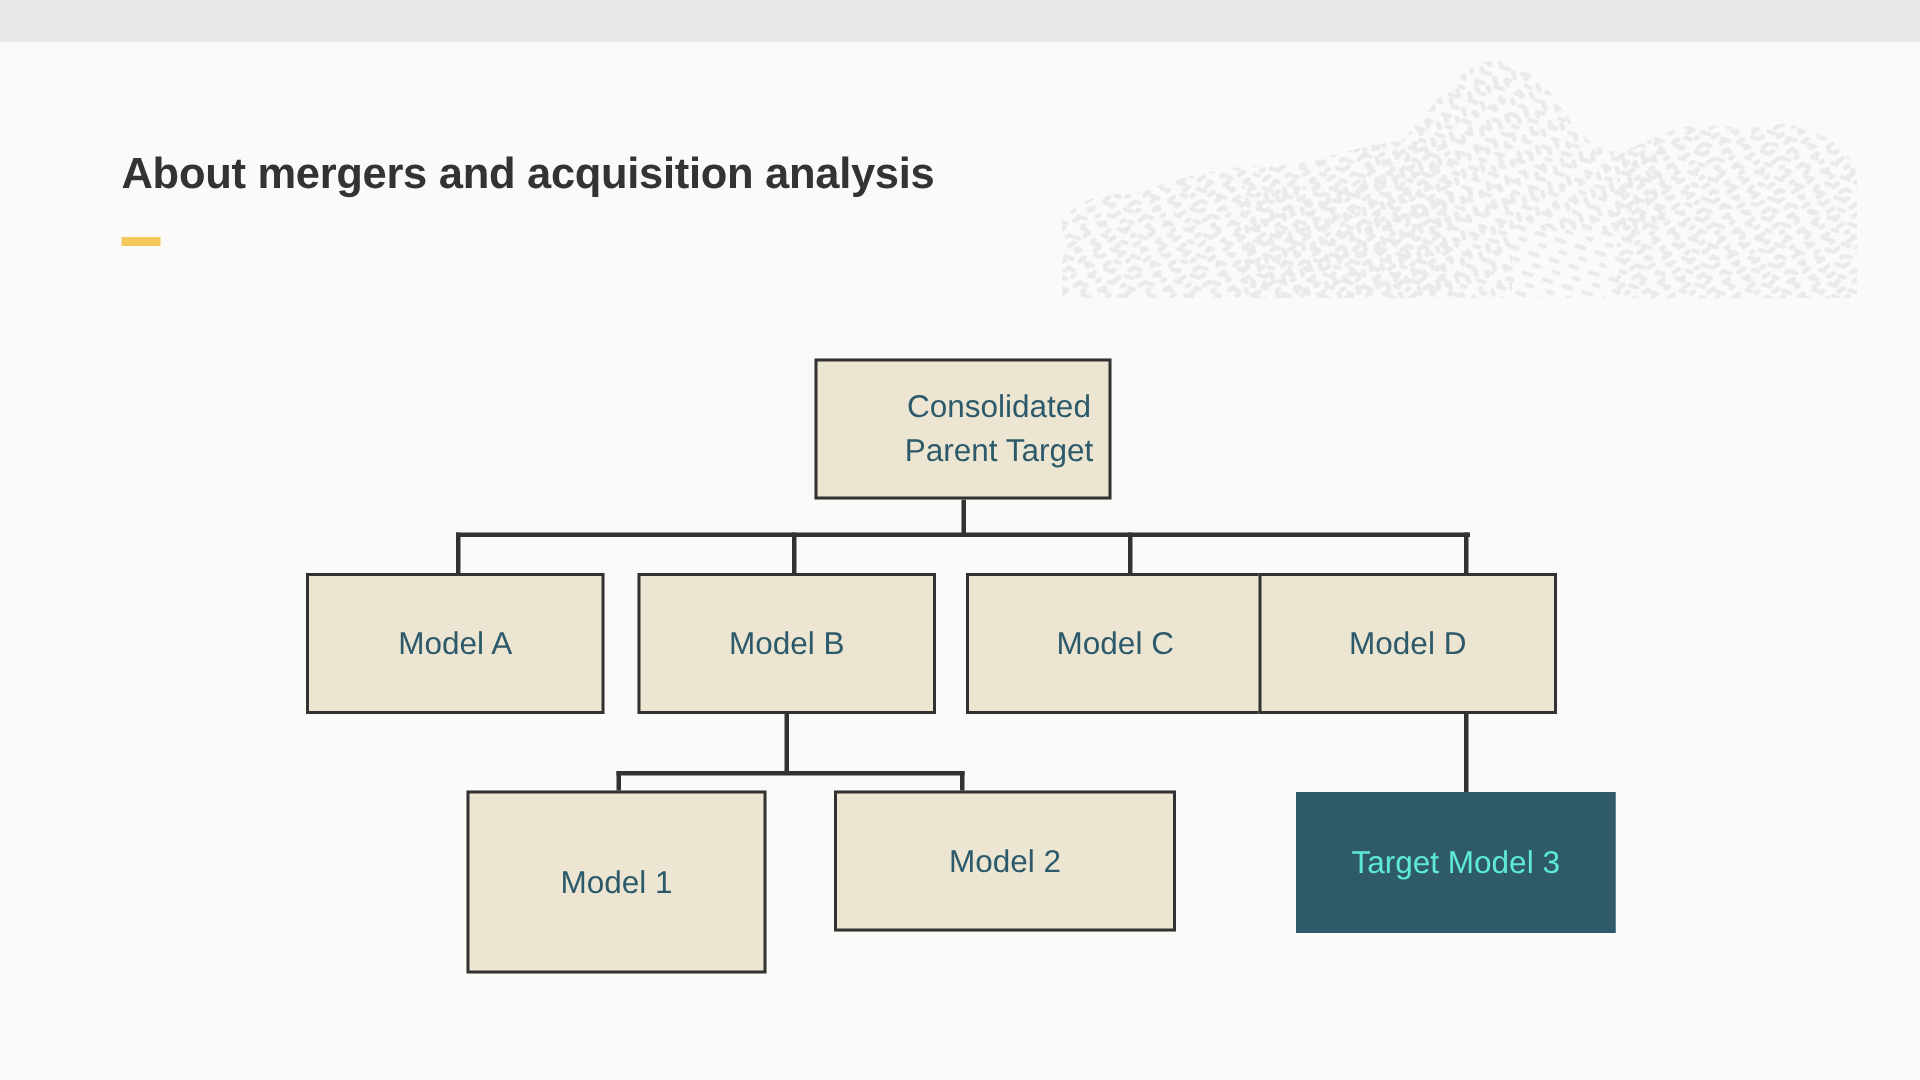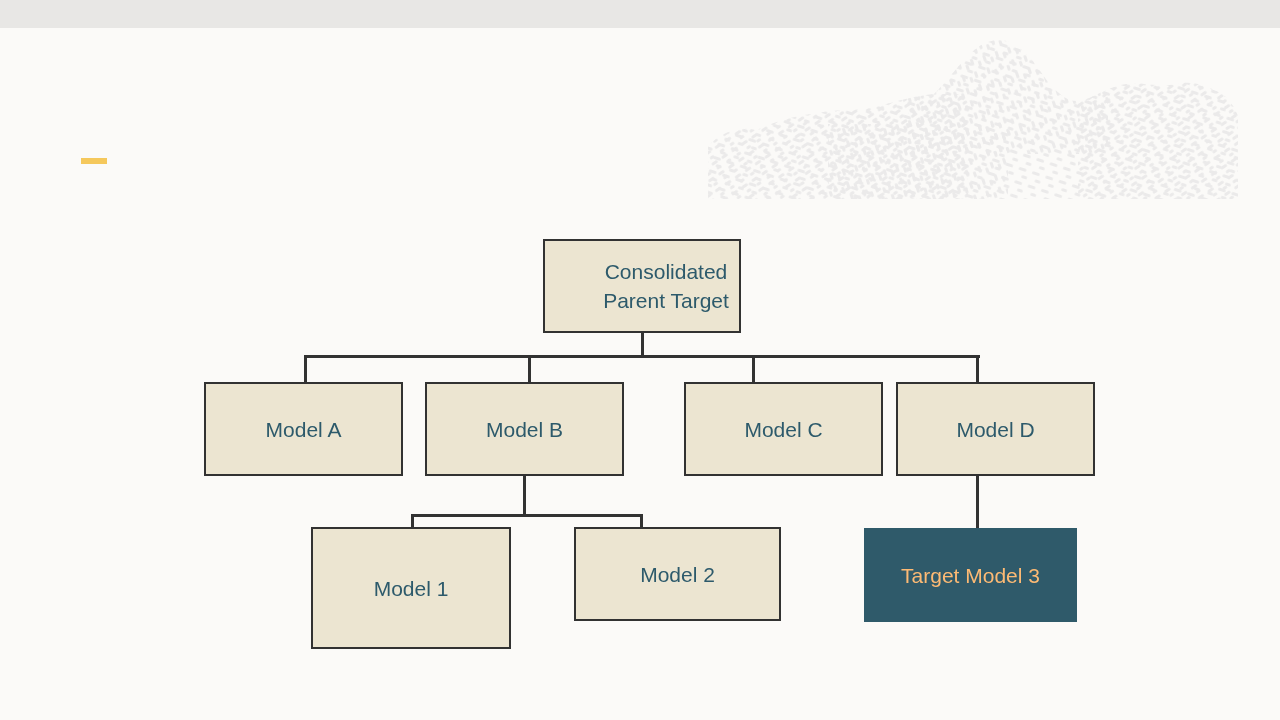--- a/index.html
+++ b/index.html
@@ -77,21 +77,21 @@
     justify-content: center;
     text-align: center;
     font-size: 21px;
     line-height: 29px;
     font-weight: normal;
     z-index: 2;
   }
   .node.highlight {
     background: #2f5a6a;
     border-color: #2f5a6a;
-    color: #fdba74;
+    color: #5eead4;
   }
   .node .label {
     display: block;
     padding: 0 8px;
   }
   
   .conn {
     position: absolute;
     background: #323232;
     z-index: 1;
@@ -132,20 +132,21 @@
       <g clip-path="url(#hillClip)">
         <rect x="0" y="0" width="530" height="165" fill="url(#dashes)"></rect>
         <rect x="0" y="60" width="260" height="105" fill="url(#dashes2)"></rect>
         <rect x="200" y="0" width="200" height="120" fill="url(#dashes3)"></rect>
         <rect x="370" y="40" width="160" height="125" fill="url(#dashes2)"></rect>
         <rect x="120" y="90" width="180" height="75" fill="url(#dashes3)"></rect>
       </g>
     </svg>
   </div>
 
+  <div class="title">About mergers and acquisition analysis</div>
   <div class="accent-bar"></div>
 
   <div class="chart">
 
     <div class="conn v" style="left:641px; top:333px; height:25px;"></div>
     <div class="conn h" style="left:304px; top:355px; width:676px;"></div>
     <div class="conn v" style="left:304px; top:355px; height:29px;"></div>
     <div class="conn v" style="left:528px; top:355px; height:29px;"></div>
     <div class="conn v" style="left:752px; top:355px; height:29px;"></div>
     <div class="conn v" style="left:976px; top:355px; height:29px;"></div>
@@ -160,31 +161,31 @@
     <div class="node" style="left:543px; top:239px; width:198px; height:94px;padding-left:48px;">
       <span class="label"><span>Consolidated</span><br><span>Parent Target</span></span>
     </div>
 
     <div class="node" style="left:425px; top:382px; width:199px; height:94px;">
       <span class="label">Model B</span>
     </div>
     <div class="node" style="left:204px; top:382px; width:199px; height:94px;">
       <span class="label">Model A</span>
     </div>
-    <div class="node" style="left:644px; top:382px; width:199px; height:94px;margin-left:40px;">
+    <div class="node" style="left:644px; top:382px; width:199px; height:94px;">
       <span class="label">Model C</span>
     </div>
-    <div class="node" style="left:896px; top:382px; width:199px; height:94px;">
+    <div class="node" style="left:839px; top:382px; width:199px; height:94px;">
       <span class="label">Model D</span>
     </div>
 
     <div class="node" style="left:311px; top:527px; width:200px; height:122px;">
       <span class="label">Model 1</span>
     </div>
-    <div class="node" style="left:574px; top:527px; width:207px; height:94px;">
+    <div class="node" style="left:556px; top:527px; width:228px; height:94px;">
       <span class="label">Model 2</span>
     </div>
     <div class="node highlight" style="left:864px; top:528px; width:213px; height:94px;">
       <span class="label">Target Model 3</span>
     </div>
 
   </div>
 </div>
 
 </body></html>

